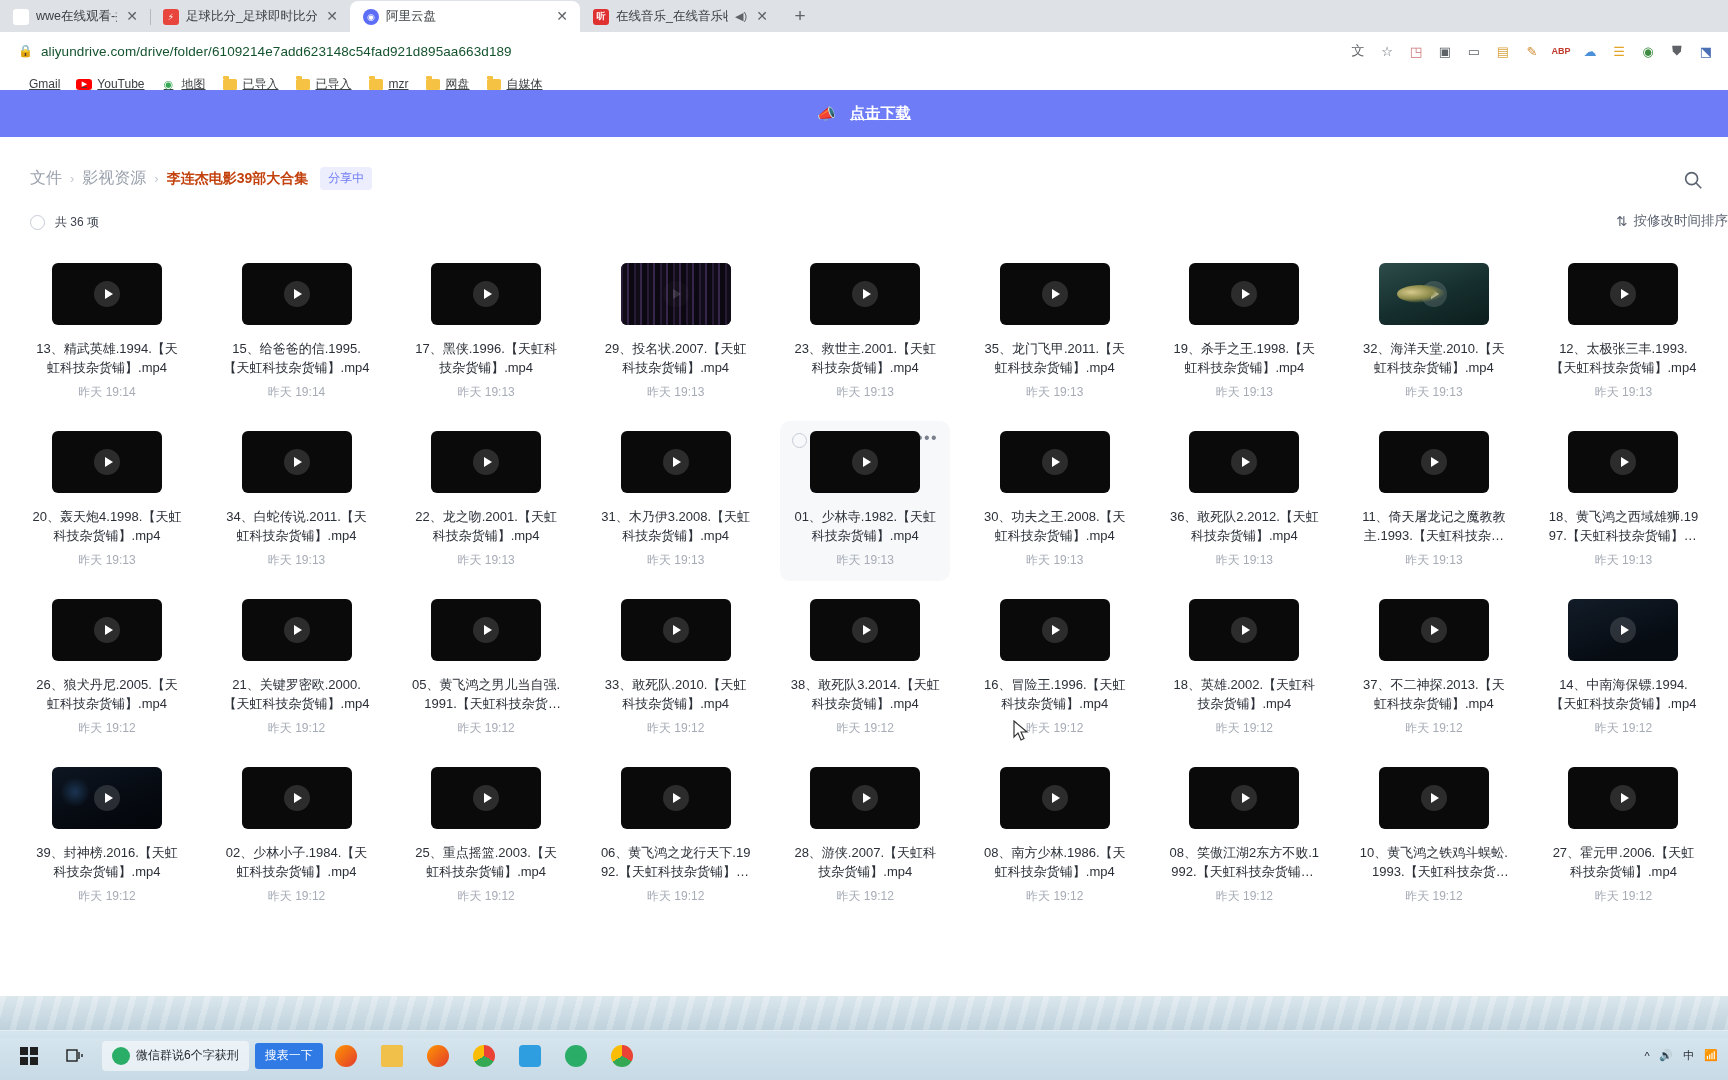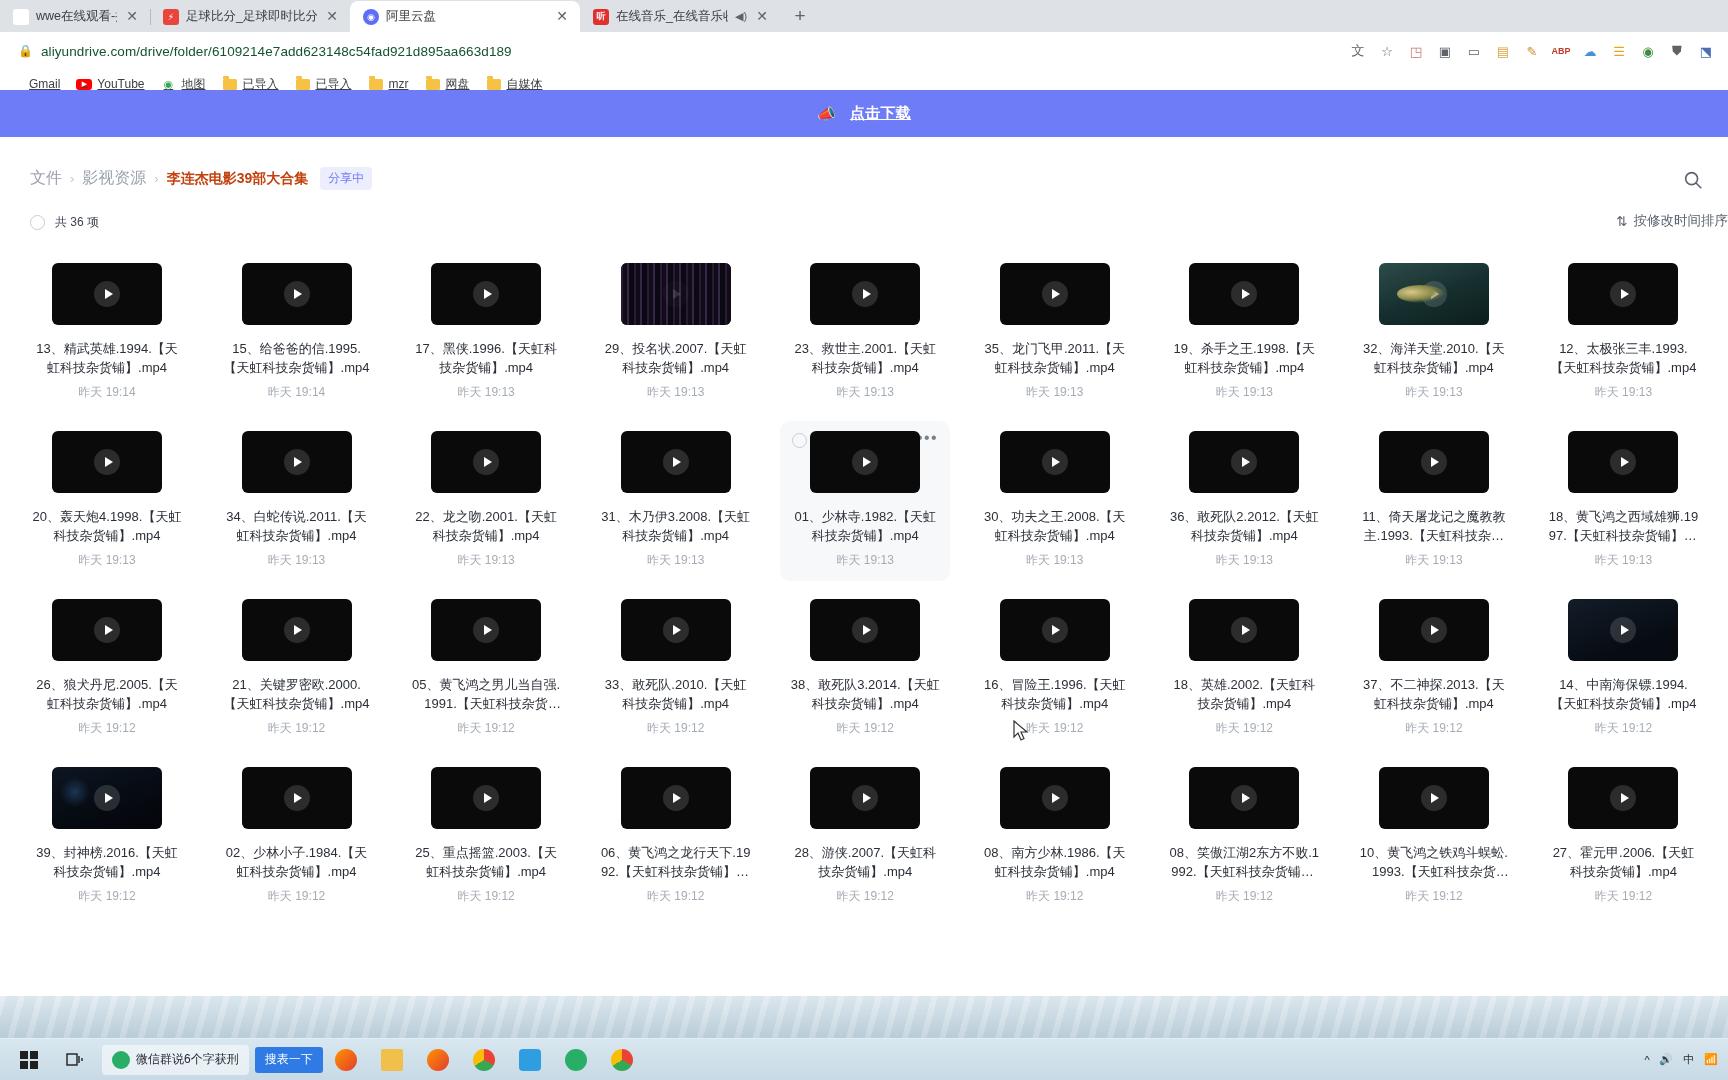--- a/index.html
+++ b/index.html
@@ -182,21 +182,21 @@
     border:1.5px solid #c6ccd6; display:none;
   }
   .card .dots {
     position:absolute; right:12px; top:10px; font-size:16px; color:#79808c;
     letter-spacing:1.5px; display:none; line-height:14px;
   }
   .card.hover .chk, .card.hover .dots { display:block; }
   .cursor { position:absolute; left: 1012px; top: 583px; width:18px; height:22px; pointer-events:none; }
   
   .taskbar {
-    position:absolute; left:0; bottom:0; width:1728px; height:42px;
+    position:absolute; left:0; bottom:0; width:1728px; height:50px;
     background: linear-gradient(180deg, rgba(214,229,238,0.95), rgba(196,216,228,0.95));
     display:flex; align-items:center; gap:0px; padding-left:6px;
     border-top:1px solid rgba(255,255,255,.5);
   }
   .tb-btn { width:46px; height:42px; display:flex; align-items:center; justify-content:center; }
   .tb-sq { width:22px;height:22px;border-radius:4px; }
   .wechat-pill {
     display:flex; align-items:center; gap:6px; height:30px; padding:0 10px;
     background: rgba(255,255,255,.55); border-radius:4px; font-size:12px; color:#1f2329;
     margin-left: 4px;

